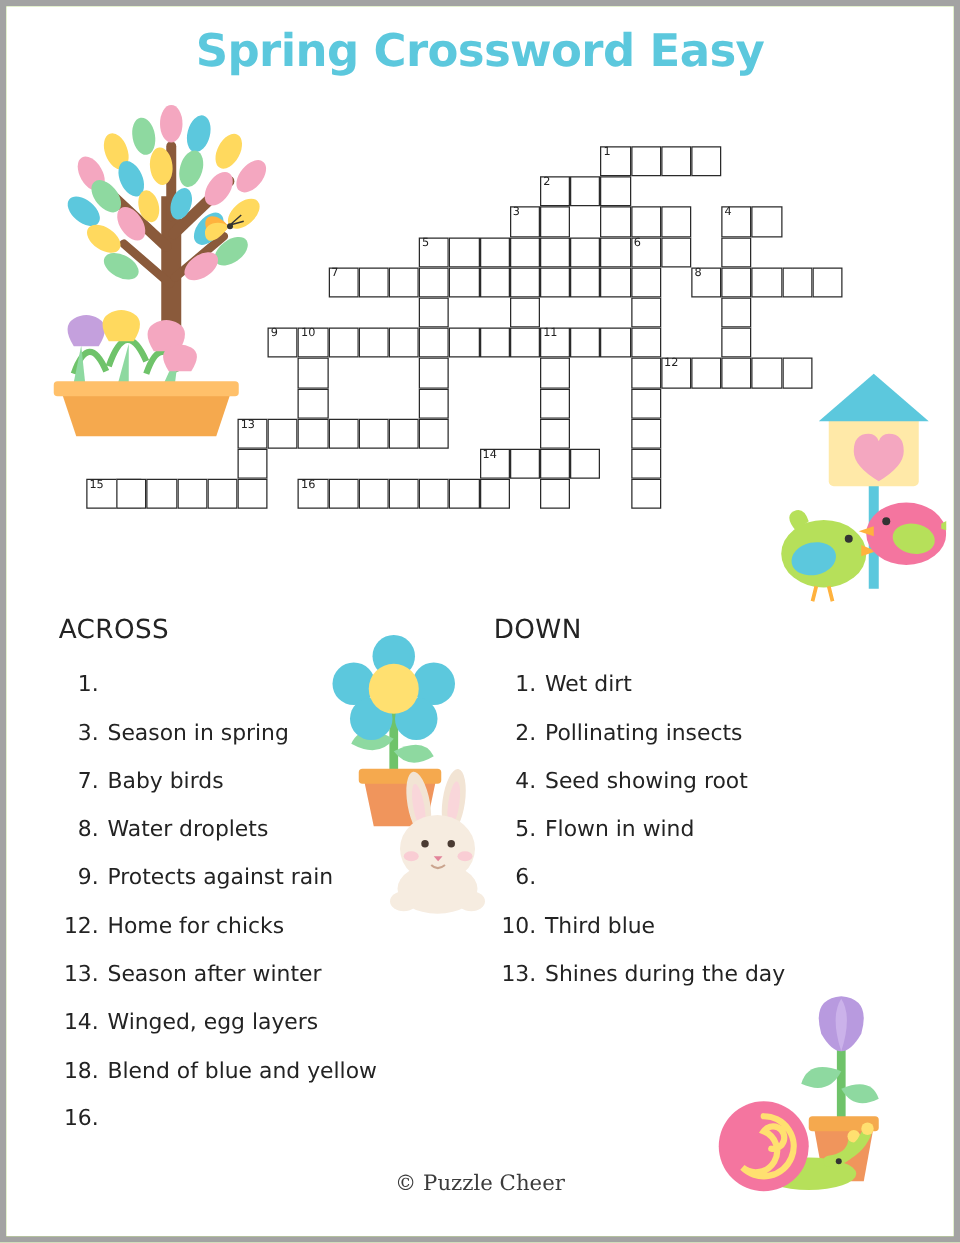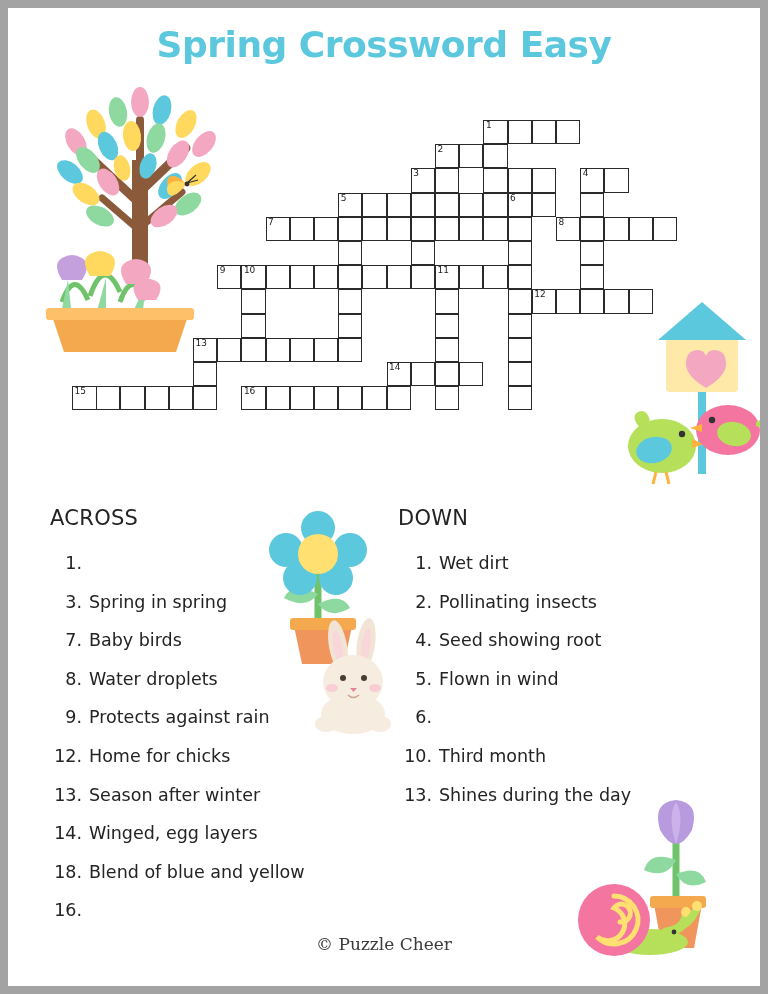--- a/index.html
+++ b/index.html
@@ -11,21 +11,21 @@
     height: 994px;
     background: #ffffff;
     font-family: "DejaVu Sans", sans-serif;
     overflow: hidden;
   }
   .page {
     position: relative;
     width: 768px;
     height: 994px;
     box-sizing: border-box;
-    border: 8px solid #a3a3a3;
+    border: 5px solid #a3a3a3;
     background: #84cc16;
   }
   .inner {
     position: absolute;
     inset: 0;
     background: #fff;
   }
 
   
   .title {
@@ -75,21 +75,21 @@
     width: 100%;
     height: 430px;
   }
   .col {
     position: absolute;
     top: 0;
   }
   .col.across { left: 40px; width: 330px; }
   .col.down   { left: 390px; width: 330px; }
   .col h3 {
-    margin: 12px 0 14px 0;
+    margin: 0 0 14px 0;
     font-size: 21px;
     font-weight: normal;
     color: #232323;
     font-family: "DejaVu Sans", sans-serif;
     letter-spacing: 0.3px;
   }
   .col.across h3 { padding-left: 2px; }
   .clue-list {
     list-style: none;
     margin: 0;
@@ -422,21 +422,21 @@
     <div class="clues">
 
       <div class="col across">
         <h3>ACROSS</h3>
         <ul class="clue-list" id="across-list">
             <li class="clue">
               <span class="cnum">1.</span>
             </li>
             <li class="clue">
               <span class="cnum">3.</span>
-              <span class="ctext">Spring in spring</span>
+              <span class="ctext">Season in spring</span>
             </li>
             <li class="clue">
               <span class="cnum">7.</span>
               <span class="ctext">Baby birds</span>
             </li>
             <li class="clue">
               <span class="cnum">8.</span>
               <span class="ctext">Water droplets</span>
             </li>
             <li class="clue">
@@ -482,21 +482,21 @@
             </li>
             <li class="clue">
               <span class="cnum">5.</span>
               <span class="ctext">Flown in wind</span>
             </li>
             <li class="clue">
               <span class="cnum">6.</span>
             </li>
             <li class="clue">
               <span class="cnum">10.</span>
-              <span class="ctext">Third month</span>
+              <span class="ctext">Third blue</span>
             </li>
             <li class="clue">
               <span class="cnum">13.</span>
               <span class="ctext">Shines during the day</span>
             </li>
           </ul>
       </div>
 
     </div>
 

